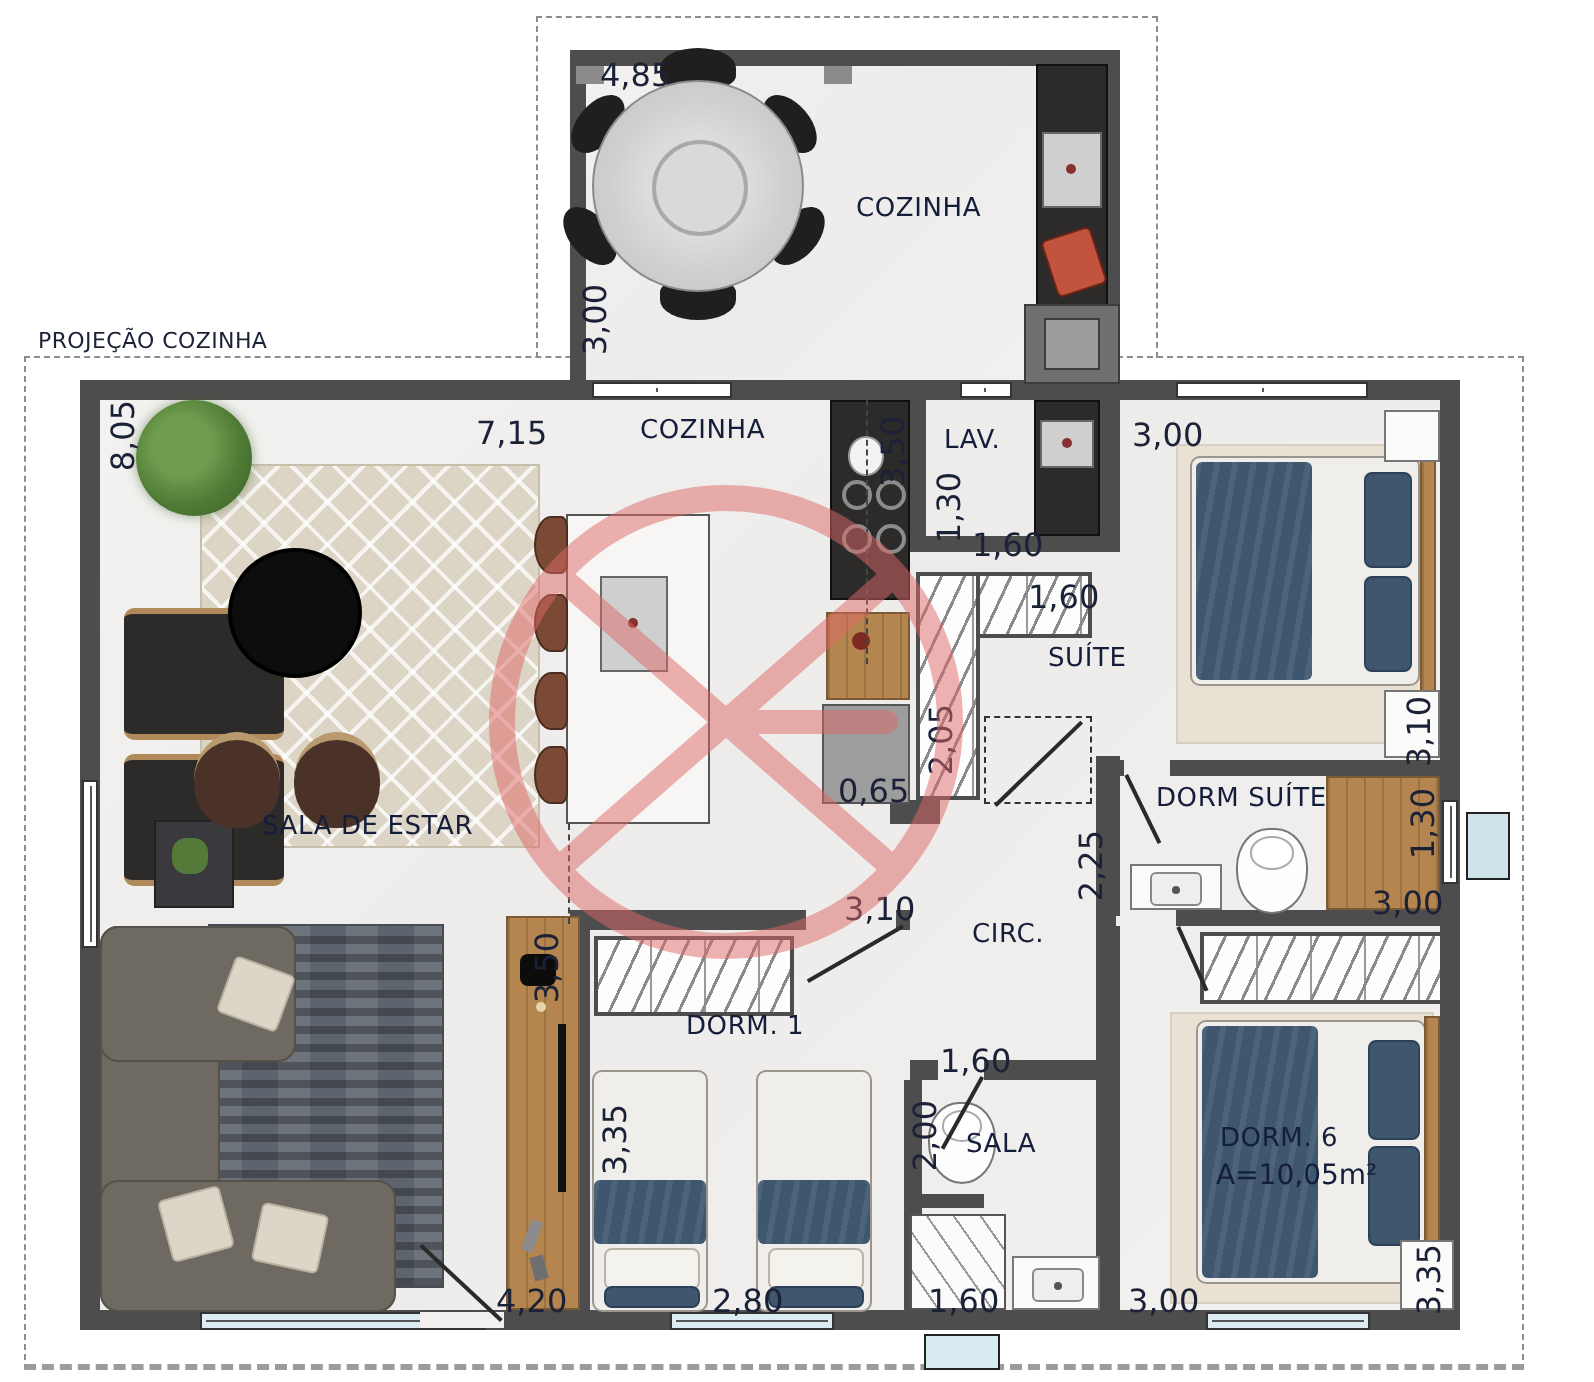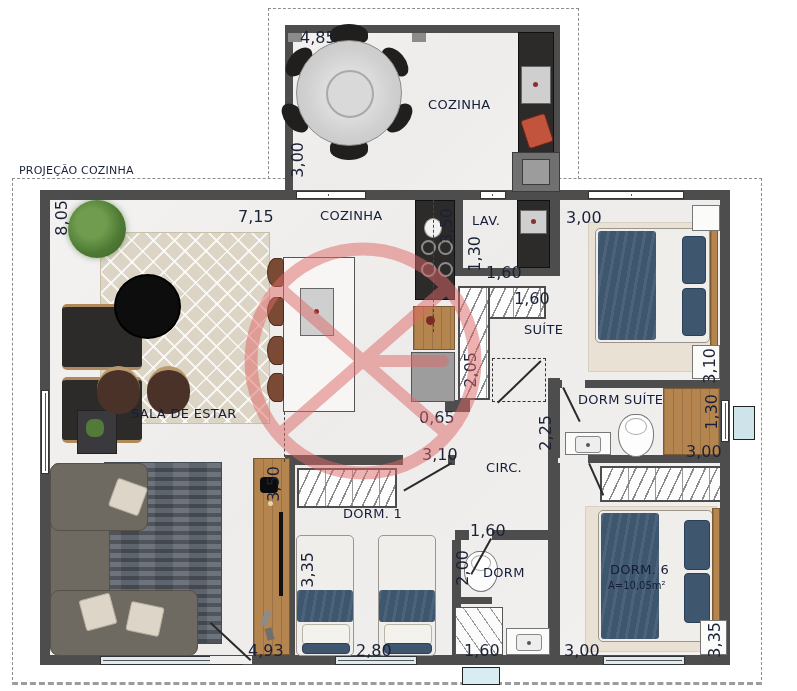--- a/index.html
+++ b/index.html
@@ -14,21 +14,21 @@
   .floor{position:absolute;background:linear-gradient(135deg,#f3f2f0 0%,#edecea 45%,#f2f1ef 100%);}
   
   .winV{position:absolute;background:#ffffff;border:1px solid #333;box-sizing:border-box;}
   .winV:after{content:"";position:absolute;left:45%;top:2px;bottom:2px;width:1px;background:#555;}
   .winH{position:absolute;background:#dcecf2;border:1px solid #333;box-sizing:border-box;}
   .winH:after{content:"";position:absolute;top:45%;left:2px;right:2px;height:1px;background:#555;}
   
   .dim{position:absolute;font-size:16px;color:#1b2238;white-space:nowrap;z-index:40;}
   .dim.v{writing-mode:vertical-rl;transform:rotate(180deg);}
   .room-label{position:absolute;font-size:13px;color:#141d3a;white-space:nowrap;z-index:40;letter-spacing:.3px;}
-  .room-sub{position:absolute;font-size:10px;color:#141d3a;white-space:nowrap;z-index:40;text-align:right;}
+  .room-sub{position:absolute;font-size:14px;color:#141d3a;white-space:nowrap;z-index:40;text-align:right;}
   
   .closet{position:absolute;background:
       repeating-linear-gradient(115deg,transparent 0 9px,#8a8a8a 9px 10.5px),
       repeating-linear-gradient(90deg,transparent 0 26px,#9a9a9a 26px 27px),
       #fdfdfd;
       border:2px solid #4e4d4d;box-sizing:border-box;}
   
   .rug-diamond{position:absolute;background-color:#dcd4c4;border:1px solid #c8bfab;
       background-image:repeating-linear-gradient(45deg,rgba(255,255,255,.75) 0 2px,transparent 2px 15px),
                        repeating-linear-gradient(-45deg,rgba(255,255,255,.75) 0 2px,transparent 2px 15px);}
@@ -141,21 +141,21 @@
   <div class="wood" style="left:253px;top:458px;width:37px;height:197px;z-index:6;"></div>
   <div class="abs" style="left:260px;top:477px;width:18px;height:16px;background:#0c0c0c;border-radius:4px;z-index:7;"></div>
   <div class="abs" style="left:268px;top:501px;width:5px;height:5px;border-radius:50%;background:#e4d4a8;z-index:7;"></div>
   <div class="tv" style="left:279px;top:512px;width:4px;height:84px;z-index:7;"></div>
   <div class="abs" style="left:263px;top:610px;width:6px;height:16px;background:#8b8b8b;transform:rotate(20deg);z-index:7;"></div>
   <div class="abs" style="left:266px;top:628px;width:7px;height:12px;background:#6f6f6f;transform:rotate(-15deg);z-index:7;"></div>
 
   <div class="dim v" style="left:52px;top:200px;">8,05</div>
   <div class="dim" style="left:238px;top:207px;">7,15</div>
   <div class="dim v" style="left:264px;top:466px;">3,50</div>
-  <div class="dim" style="left:248px;top:641px;">4,93</div>
+  <div class="dim" style="left:248px;top:641px;">4,20</div>
   <div class="room-label" style="left:131px;top:406px;">SALA DE ESTAR</div>
 
   <div class="abs" style="left:210px;top:656px;width:42px;height:8px;background:#f1f0ee;z-index:4;"></div>
   <div class="leaf" style="left:250px;top:661px;width:55px;transform:rotate(-137deg);"></div>
 
   <div class="island" style="left:283px;top:257px;width:72px;height:155px;z-index:6;"></div>
   <div class="sink" style="left:300px;top:288px;width:34px;height:48px;z-index:7;"></div>
   <div class="stool" style="left:267px;top:258px;width:15px;height:27px;z-index:7;"></div>
   <div class="stool" style="left:267px;top:297px;width:15px;height:27px;z-index:7;"></div>
   <div class="stool" style="left:267px;top:336px;width:15px;height:27px;z-index:7;"></div>
@@ -168,21 +168,21 @@
   <div class="abs" style="left:438px;top:262px;width:11px;height:11px;border:2px solid #8c8c8c;border-radius:50%;z-index:7;"></div>
   <div class="abs" style="left:424px;top:218px;width:16px;height:18px;border-radius:50%;background:#f2f2f2;border:1px solid #999;z-index:7;"></div>
   <div class="dashline" style="left:433px;top:200px;height:132px;"></div>
   <div class="dashline" style="left:284px;top:412px;height:50px;"></div>
   <div class="abs" style="left:426px;top:316px;width:9px;height:9px;border-radius:50%;background:#7d2a22;z-index:8;"></div>
   <div class="wood" style="left:413px;top:306px;width:42px;height:44px;z-index:6;"></div>
   <div class="gray-cab" style="left:411px;top:352px;width:44px;height:50px;z-index:6;"></div>
 
   <div class="room-label" style="left:320px;top:208px;">COZINHA</div>
   <div class="dim v" style="left:437px;top:208px;">3,50</div>
-  <div class="dim" style="left:419px;top:386px;margin-top:22px;">0,65</div>
+  <div class="dim" style="left:419px;top:386px;">0,65</div>
 
   <div class="wall" style="left:455px;top:200px;width:8px;height:68px;"></div>
   <div class="wall" style="left:455px;top:268px;width:105px;height:8px;"></div>
   <div class="counter-dark" style="left:517px;top:200px;width:33px;height:68px;z-index:6;"></div>
   <div class="sink" style="left:520px;top:210px;width:27px;height:24px;z-index:7;"></div>
   <div class="room-label" style="left:472px;top:213px;">LAV.</div>
   <div class="dim v" style="left:465px;top:236px;">1,30</div>
   <div class="dim" style="left:486px;top:263px;">1,60</div>
 
   <div class="wall" style="left:550px;top:190px;width:10px;height:86px;"></div>
@@ -244,21 +244,21 @@
 
   <div class="wall" style="left:455px;top:530px;width:14px;height:10px;"></div>
   <div class="wall" style="left:492px;top:530px;width:64px;height:10px;"></div>
   <div class="wall" style="left:452px;top:540px;width:9px;height:115px;"></div>
   <div class="wall" style="left:452px;top:597px;width:40px;height:7px;"></div>
   <div class="leaf" style="left:492px;top:539px;width:41px;transform:rotate(119deg);"></div>
   <div class="toilet" style="left:464px;top:551px;width:32px;height:39px;z-index:6;"></div>
   <div class="shower" style="left:455px;top:607px;width:48px;height:48px;z-index:5;"></div>
   <div class="wcounter" style="left:506px;top:628px;width:44px;height:27px;z-index:6;"></div>
   <div class="basin" style="left:516px;top:634px;width:24px;height:15px;z-index:7;"></div>
-  <div class="room-label" style="left:483px;top:565px;">DORM</div>
+  <div class="room-label" style="left:483px;top:565px;">SALA</div>
   <div class="dim" style="left:470px;top:521px;z-index:41;">1,60</div>
   <div class="dim v" style="left:453px;top:550px;z-index:41;">2,00</div>
   <div class="dim" style="left:464px;top:641px;z-index:41;">1,60</div>
 
   <div class="wall" style="left:548px;top:455px;width:10px;height:8px;"></div>
   <div class="wall" style="left:588px;top:455px;width:142px;height:8px;"></div>
   <div class="wall" style="left:548px;top:463px;width:12px;height:192px;"></div>
   <div class="leaf" style="left:590px;top:463px;width:35px;transform:rotate(66deg);"></div>
   <div class="closet" style="left:600px;top:466px;width:122px;height:36px;z-index:5;"></div>
   <div class="rug-beige" style="left:585px;top:506px;width:130px;height:144px;z-index:3;"></div>

